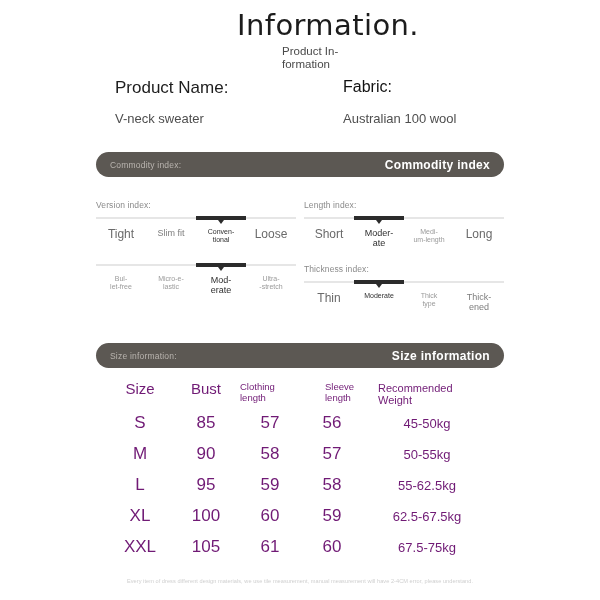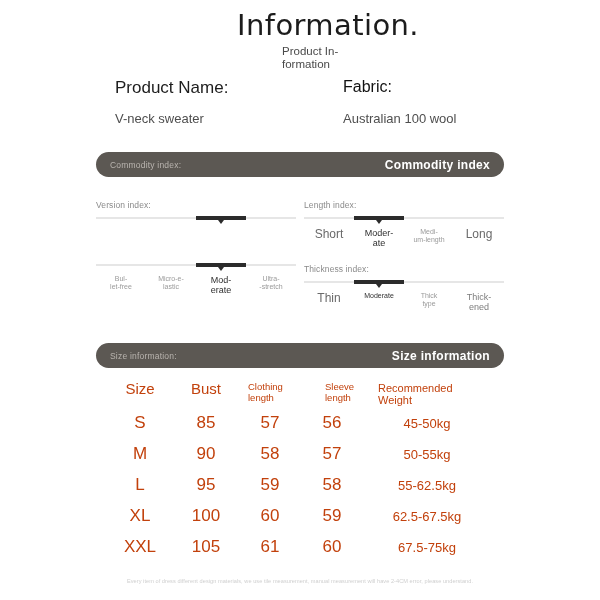--- a/index.html
+++ b/index.html
@@ -169,36 +169,36 @@
   .table {
     position: absolute;
     left: 0; top: 380px;
     width: 600px;
   }
   .trow { position: relative; height: 31px; }
   .thead { height: 30px; }
   .cell {
     position: absolute;
     text-align: center;
-    color: #c2410c;
+    color: #701a75;
   }
   .c0 { left: 112px; width: 56px; }
   .c1 { left: 178px; width: 56px; }
   .c2 { left: 240px; width: 60px; }
   .c3 { left: 305px; width: 54px; }
   .c4 { left: 372px; width: 110px; text-align: center; }
 
   .thead .cell { font-size: 15px; top: 0px; }
   .thead .small-head {
     font-size: 9.5px;
     line-height: 10.5px;
     top: 2px;
     text-align: left;
   }
-  .thead .c2.small-head { left: 248px; }
+  .thead .c2.small-head { left: 240px; }
   .thead .c3.small-head { left: 325px; }
   .thead .c4.small-head { left: 378px; font-size: 11px; line-height: 12px; }
 
   .tbody .cell { font-size: 17px; top: 3px; }
   .tbody .c4 { font-size: 13px; top: 6px; }
 
   
   .footer {
     position: absolute;
     left: 0; top: 578px;
@@ -230,20 +230,27 @@
   <span class="banner-left">Commodity index:</span>
   <span class="banner-right">Commodity index</span>
 </div>
 
 <div class="index-grid">
 
   <div class="index-block col-left row-a">
     <div class="index-caption">Version index:</div>
     <div class="track">
       <div class="seg seg-2"></div>
+    </div>
+    <div class="opts">
+      <div class="opt o0 sz-lg">Tight</div>
+      <div class="opt o1 sz-md">Slim fit</div>
+      <div class="opt o2 sz-sm sel" style="white-space: pre-line;">Conven-
+tional</div>
+      <div class="opt o3 sz-lg">Loose</div>
     </div>
   </div>
 
   <div class="index-block col-right row-a">
     <div class="index-caption">Length index:</div>
     <div class="track">
       <div class="seg seg-1"></div>
     </div>
     <div class="opts">
       <div class="opt o0 sz-lg">Short</div>

